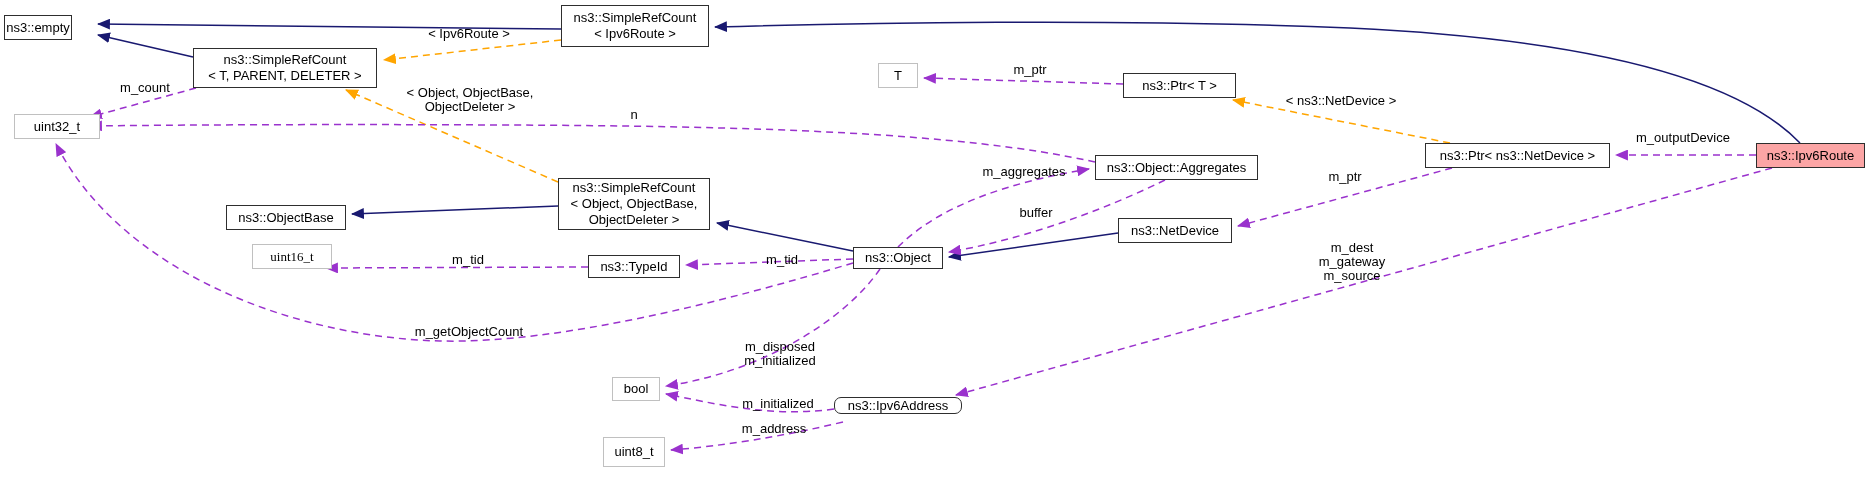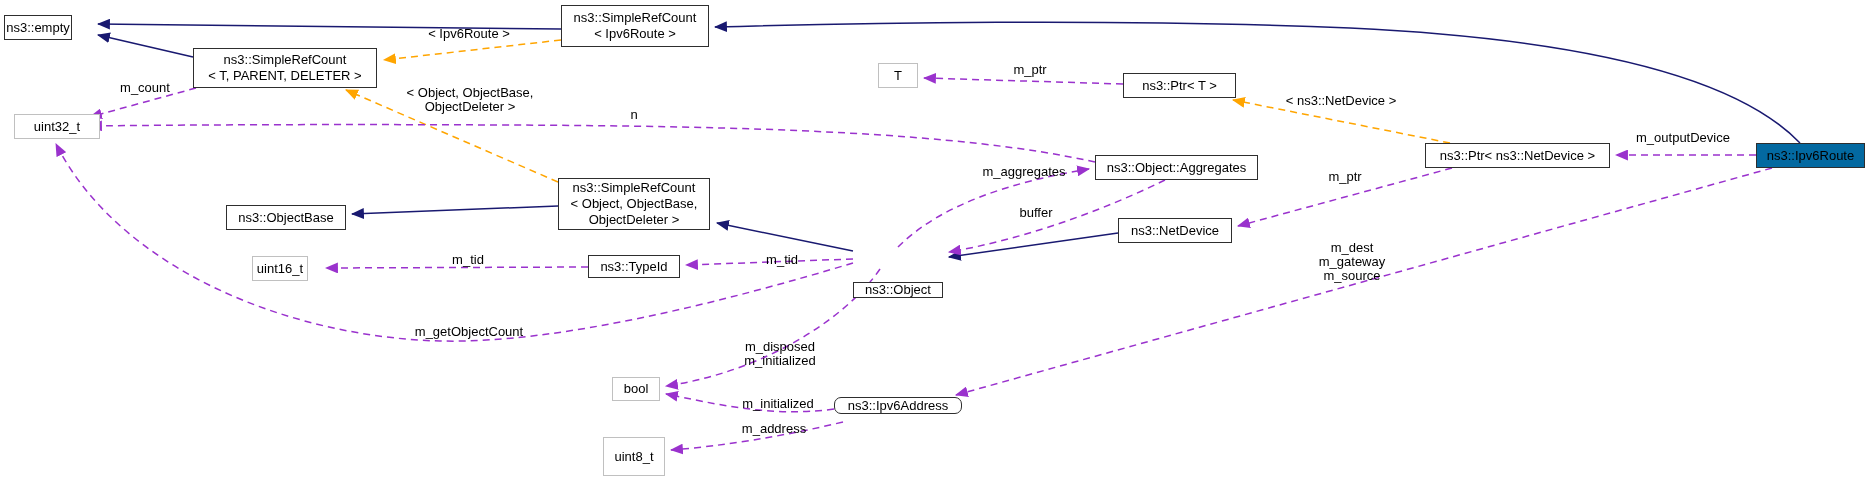--- a/index.html
+++ b/index.html
@@ -8,21 +8,21 @@
     font-family:"Liberation Sans", sans-serif;
   }
   #edge-svg{position:absolute;left:0;top:0;width:1872px;height:478px;}
   .node{
     position:absolute;box-sizing:border-box;background:#ffffff;
     display:flex;flex-direction:column;align-items:center;justify-content:center;
     font-size:13px;color:#000;text-align:center;line-height:16px;white-space:nowrap;
     z-index:2;
   }
   .node.class{border:1.4px solid #2e2e2e;}
-  .node.selected{border:1.4px solid #2e2e2e;background:#0369a1;}
+  .node.selected{border:1.4px solid #2e2e2e;background:#fca5a5;}
   .node.primitive{border:1px solid #c0c0c0;}
   .edge-label{
     position:absolute;transform:translate(-50%,-50%);
     font-size:13px;color:#000;text-align:center;line-height:14px;white-space:nowrap;
     z-index:3;
   }
   path.edge{fill:none;}
   path.inheritance{stroke-width:1.5;}
   path.usage{stroke-width:1.5;stroke-dasharray:7 5;}
   path.template_relation{stroke-width:1.5;stroke-dasharray:7 5;}
@@ -103,36 +103,36 @@
         <div>ns3::ObjectBase</div>
       </div>
       <div class="node class" style="left: 558px; top: 178px; width: 152px; height: 52px;">
         <div>ns3::SimpleRefCount</div>
         <div>&lt; Object, ObjectBase,</div>
         <div>ObjectDeleter &gt;</div>
       </div>
       <div class="node class" style="left: 1118px; top: 218px; width: 114px; height: 25px;">
         <div>ns3::NetDevice</div>
       </div>
-      <div class="node class" style="left: 853px; top: 247px; width: 90px; height: 16px; margin-top: 35px;">
+      <div class="node class" style="left: 853px; top: 247px; width: 90px; height: 22px;">
         <div>ns3::Object</div>
       </div>
       <div class="node class" style="left: 588px; top: 255px; width: 92px; height: 23px;">
         <div>ns3::TypeId</div>
       </div>
-      <div class="node primitive" style="left: 252px; top: 256px; width: 56px; height: 25px;">
+      <div class="node primitive" style="left: 252px; top: 244px; width: 80px; height: 25px; font-family: Liberation Serif, serif;">
         <div>uint16_t</div>
       </div>
       <div class="node primitive" style="left: 612px; top: 377px; width: 48px; height: 24px;">
         <div>bool</div>
       </div>
       <div class="node class" style="left: 834px; top: 397px; width: 128px; height: 17px; border-radius: 7px;">
         <div>ns3::Ipv6Address</div>
       </div>
-      <div class="node primitive" style="left: 603px; top: 437px; width: 62px; height: 39px;">
+      <div class="node primitive" style="left: 603px; top: 437px; width: 62px; height: 30px;">
         <div>uint8_t</div>
       </div>
     </div>
   <div id="label-layer">
       <div class="edge-label" style="left: 469px; top: 34px;">
         <div>&lt; Ipv6Route &gt;</div>
       </div>
       <div class="edge-label" style="left: 470px; top: 100px;">
         <div>&lt; Object, ObjectBase,</div>
         <div>ObjectDeleter &gt;</div>

